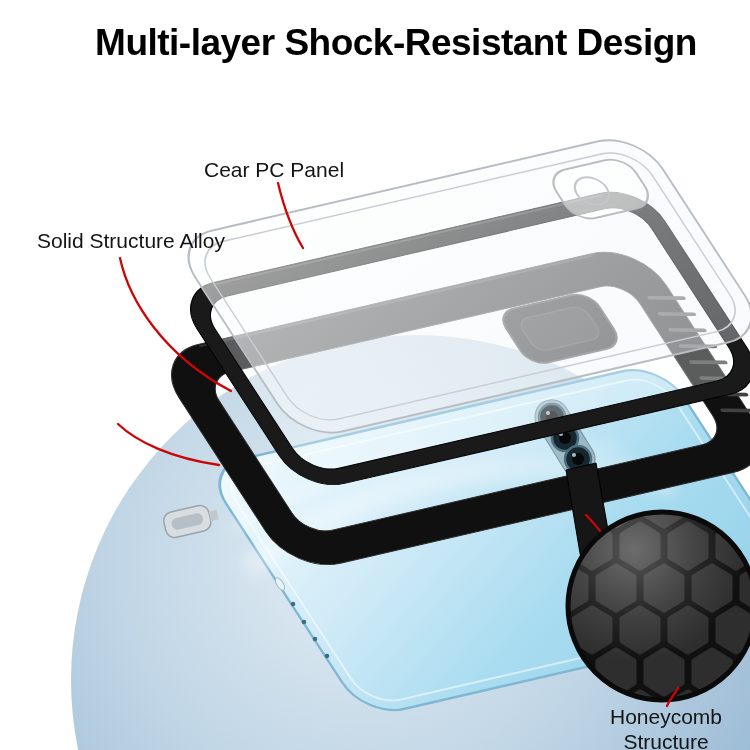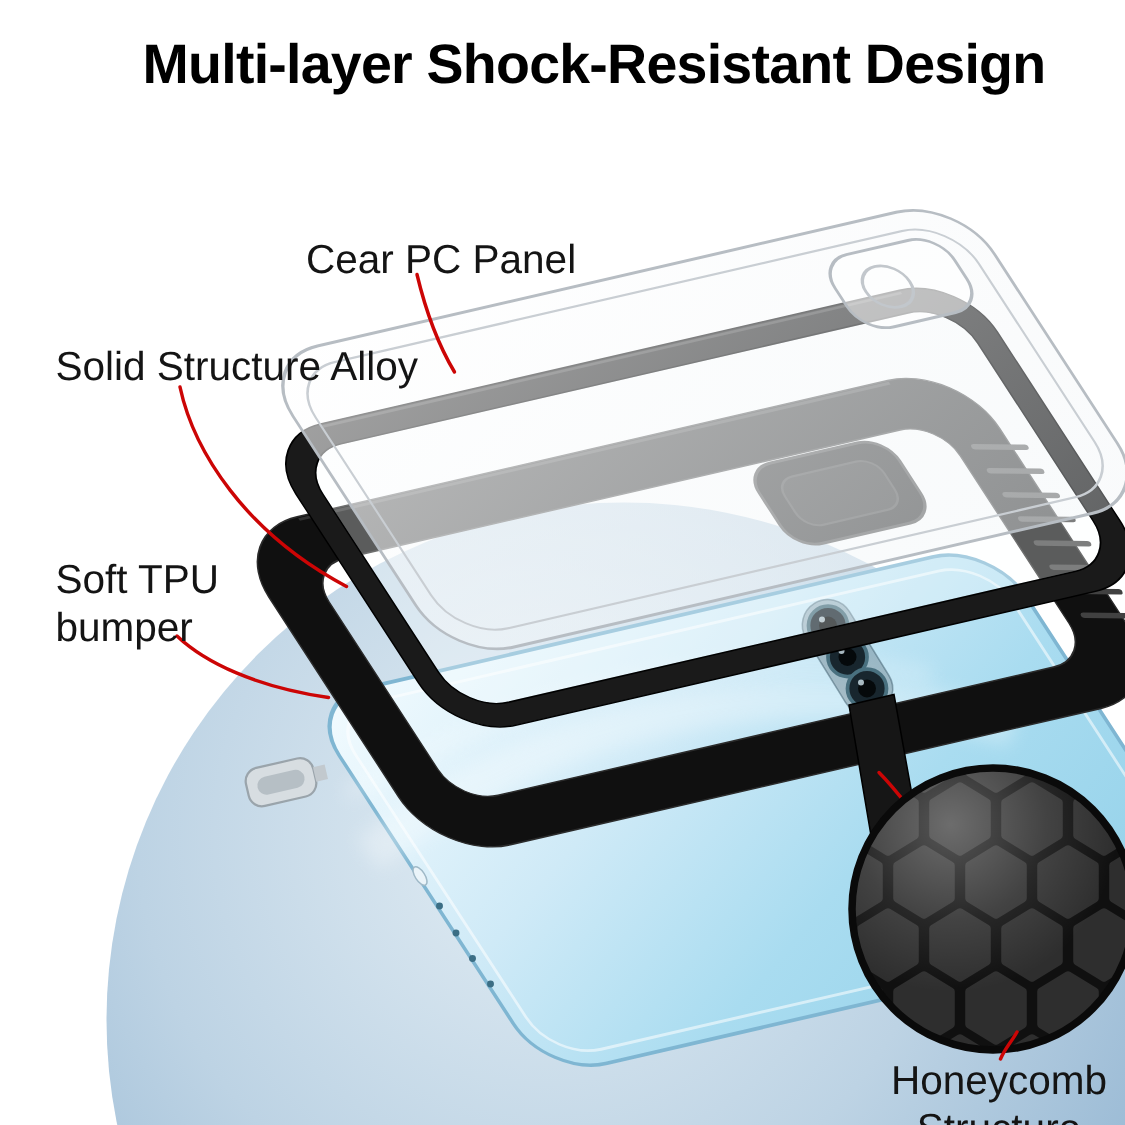--- a/index.html
+++ b/index.html
@@ -8,21 +8,21 @@
     font-family:"Liberation Sans", sans-serif;
     margin-left:21px;
   }
   .stage svg{position:absolute;left:0;top:0;}
   .title{
     position:absolute;top:22px;left:0;right:0;text-align:center;
     font-size:37px;font-weight:800;letter-spacing:-0.5px;
     color:var(--title-text,#000);
   }
   .lbl{
-    position:absolute;font-size:27px;line-height:1.2;
+    position:absolute;font-size:21px;line-height:1.2;
     color:var(--label-text,#141414);white-space:pre-line;
   }
   .lbl-pc{left:183px;top:157px;}
   .lbl-alu{left:16px;top:228px;}
   .lbl-tpu{left:16px;top:370px;}
   .lbl-hc{left:570px;top:704px;width:150px;text-align:center;}
   .callout{
     stroke:var(--callout-line,#cc0505);stroke-width:2.3;fill:none;stroke-linecap:round;
   }
 </style>
@@ -158,17 +158,15 @@
       <circle cx="641" cy="606" r="94" fill="url(#hexPat)"></circle>
       <circle cx="641" cy="606" r="94" fill="url(#insetHi)"></circle>
       <circle cx="641" cy="606" r="94" fill="none" stroke="#0a0a0a" stroke-width="5"></circle>
       <path class="callout" d="M657,688 C653,695 649,699 646,706"></path>
     </g>
   </svg>
 
   <div class="title">Multi-layer Shock-Resistant Design</div>
   <div class="lbl lbl-pc">Cear PC Panel</div>
   <div class="lbl lbl-alu">Solid Structure Alloy</div>
-  <div class="lbl lbl-tpu">Soft TPU
-bumper</div>
   <div class="lbl lbl-hc">Honeycomb
 Structure</div>
 </div>
 
 </body></html>

